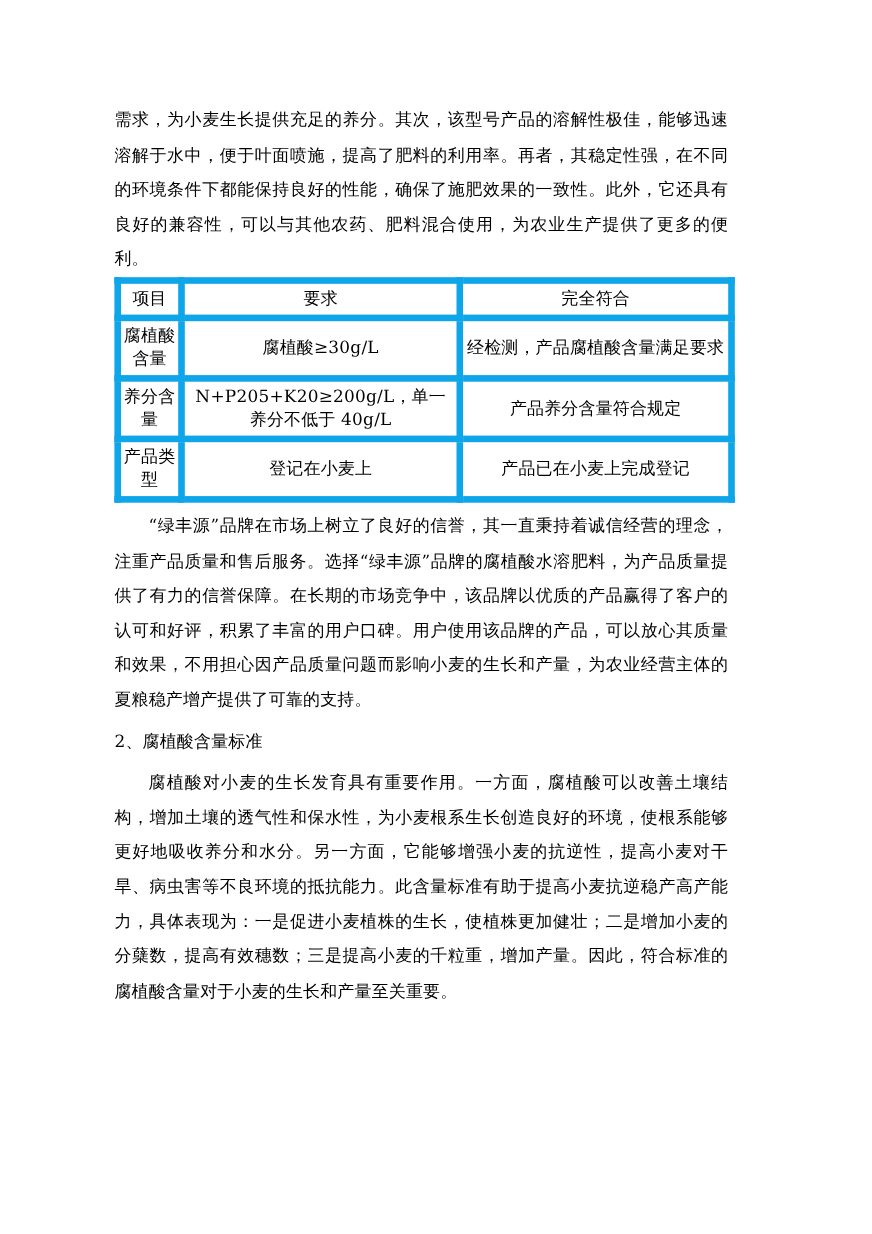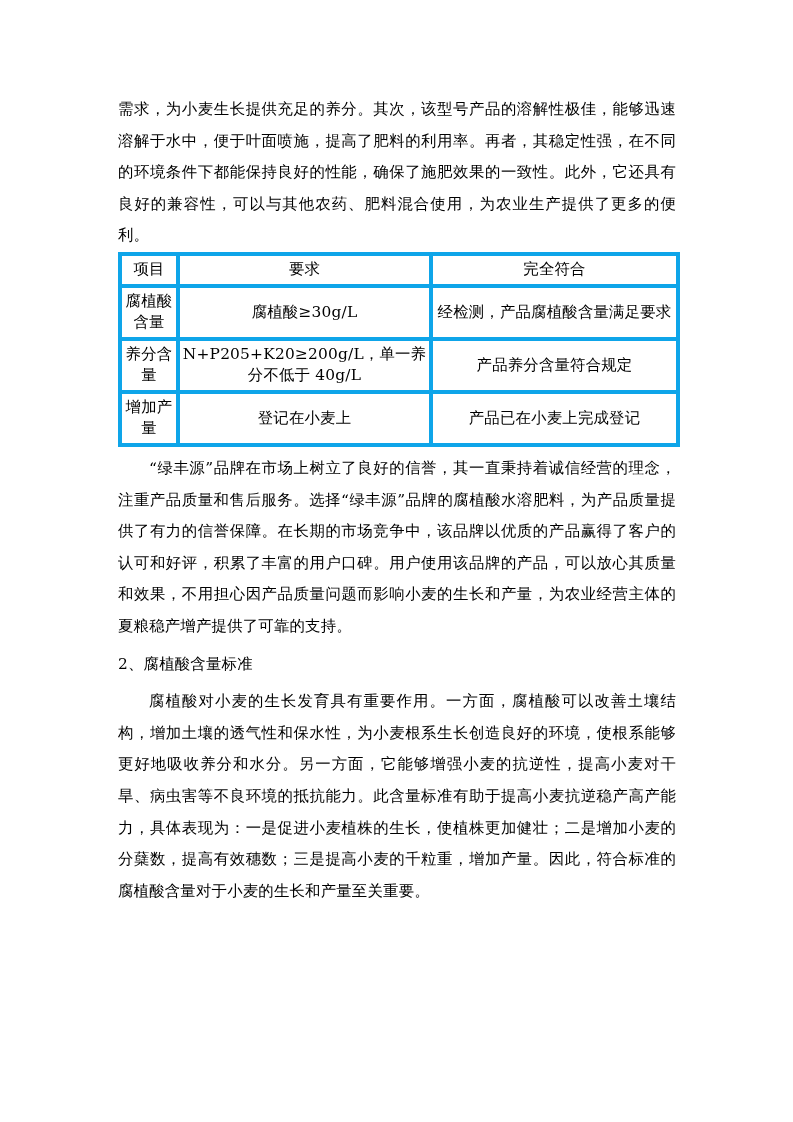--- a/index.html
+++ b/index.html
@@ -10,21 +10,21 @@
     body {
       width: 793px;
       height: 1122px;
       position: relative;
       overflow: hidden;
       font-family: "DejaVu Serif", "Liberation Serif", serif;
       color: #000000;
     }
     .page {
       position: absolute;
-      left: 118px;
+      left: 104px;
       top: 94px;
       width: 558px;
     }
     .para {
       margin: 0;
       font-size: 15.4px;
       line-height: 31.6px;
       text-align: justify;
       text-justify: inter-character;
       letter-spacing: 0.2px;
@@ -40,21 +40,21 @@
       letter-spacing: 0.2px;
     }
     table.spec {
       border-collapse: collapse;
       width: 558px;
       margin: 0;
       table-layout: fixed;
       font-size: 15.4px;
     }
     table.spec td, table.spec th {
-      border: 4px solid #0ea5e9;
+      border: 6px solid #0ea5e9;
       text-align: center;
       vertical-align: middle;
       padding: 0 2px;
       font-weight: normal;
       line-height: 21px;
       letter-spacing: 0.2px;
     }
     table.spec th {
       height: 28px;
     }
@@ -91,21 +91,21 @@
         <td>腐植酸含量</td>
         <td>腐植酸≥30g/L</td>
         <td>经检测，产品腐植酸含量满足要求</td>
       </tr>
       <tr>
         <td>养分含量</td>
         <td>N+P205+K20≥200g/L，单一养分不低于 40g/L</td>
         <td>产品养分含量符合规定</td>
       </tr>
       <tr>
-        <td>增加产量</td>
+        <td>产品类型</td>
         <td>登记在小麦上</td>
         <td>产品已在小麦上完成登记</td>
       </tr>
     </tbody>
   </table>
 
   <p class="para indent gap-top">“绿丰源”品牌在市场上树立了良好的信誉，其一直秉持着诚信经营的理念，注重产品质量和售后服务。选择“绿丰源”品牌的腐植酸水溶肥料，为产品质量提供了有力的信誉保障。在长期的市场竞争中，该品牌以优质的产品赢得了客户的认可和好评，积累了丰富的用户口碑。用户使用该品牌的产品，可以放心其质量和效果，不用担心因产品质量问题而影响小麦的生长和产量，为农业经营主体的夏粮稳产增产提供了可靠的支持。</p>
 
   <p class="heading gap-top">2、腐植酸含量标准</p>
 

